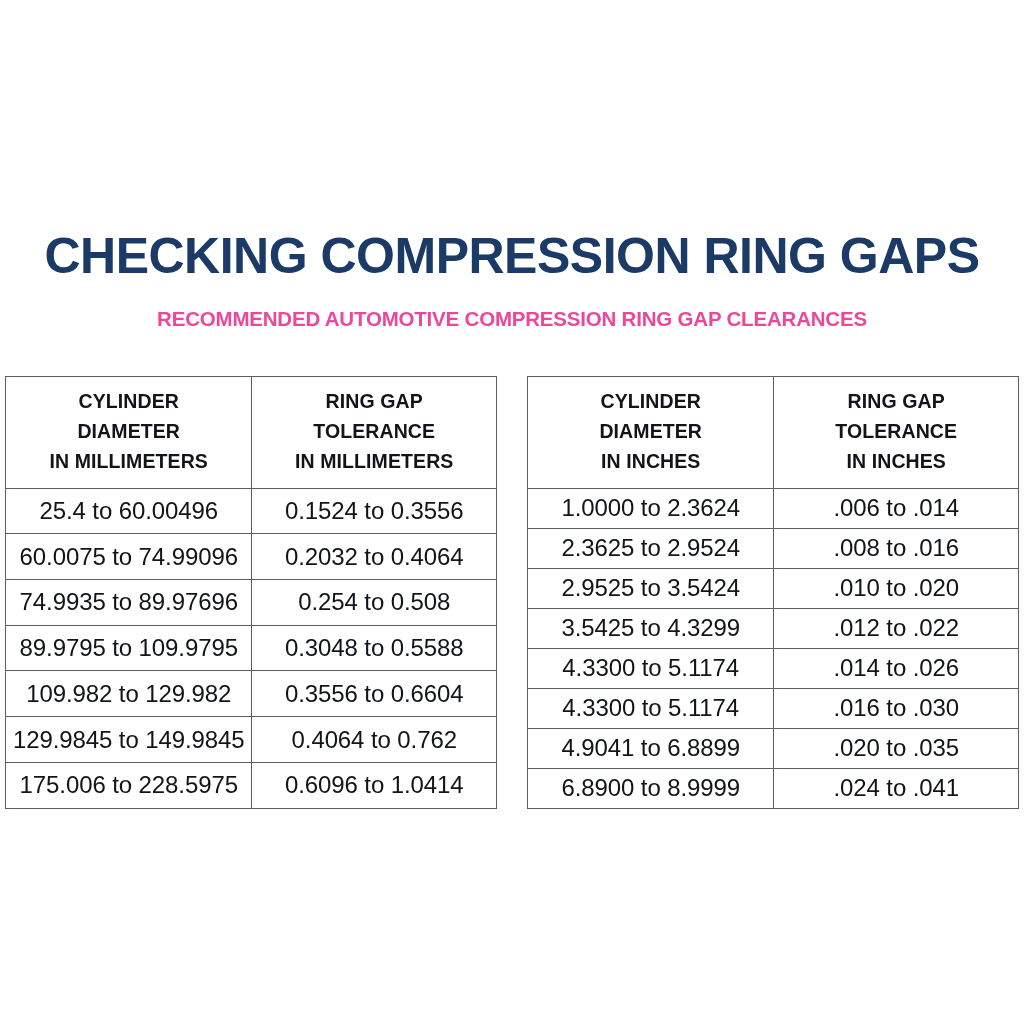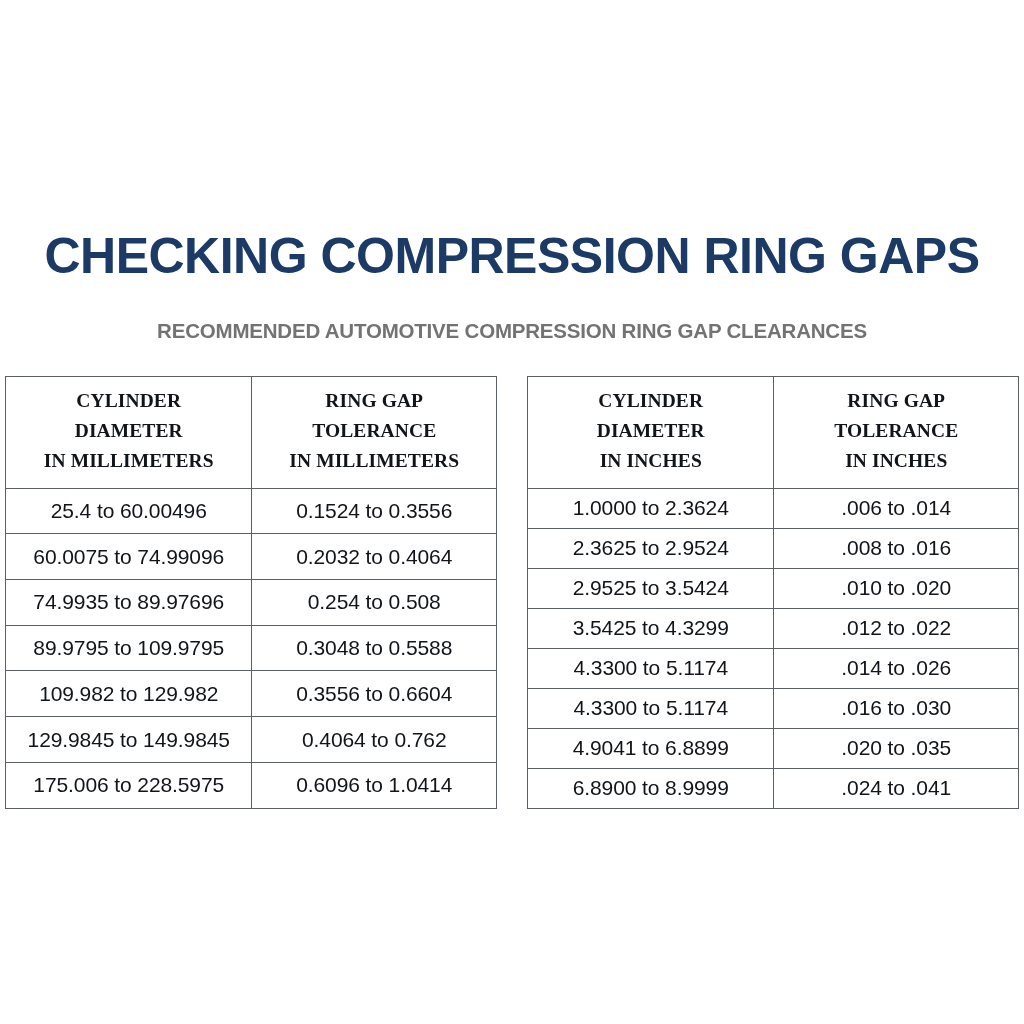--- a/index.html
+++ b/index.html
@@ -27,27 +27,27 @@
     width: 1024px;
     text-align: center;
     font-size: 50px;
     font-weight: bold;
     letter-spacing: -0.5px;
     color: #1b3a66;
     line-height: 1.05;
   }
   .subtitle {
     position: absolute;
-    top: 302px;
+    top: 290px;
     left: 0;
     width: 1024px;
     text-align: center;
     font-size: 20.5px;
     font-weight: bold;
-    color: #737373;
+    color: #ec4899;
     letter-spacing: -0.2px;
   }
   .tables {
     position: absolute;
     top: 376px;
     left: 0;
     width: 1024px;
     display: flex;
     justify-content: space-between;
     padding: 0 5px;
@@ -59,30 +59,29 @@
     background: #ffffff;
   }
   table.data.metric { width: 492px; }
   table.data.imperial { width: 492px; }
 
   table.data th,
   table.data td {
     border: 1px solid #5a5f66;
     color: #111418;
     text-align: center;
-    font-size: 21px;
+    font-size: 24px;
     padding: 0;
   }
   table.data th {
     font-weight: bold;
     font-size: 19.5px;
     line-height: 1.55;
     padding: 9px 4px 11px 4px;
     letter-spacing: 0.1px;
-    font-family: Liberation Serif, serif;
   }
   table.data td {
     height: 39px;
     font-weight: normal;
     letter-spacing: -0.1px;
   }
   table.data col.c1 { width: 50.2%; }
   table.data col.c2 { width: 49.8%; }
   .hdr-line { display: block; }
 </style>

